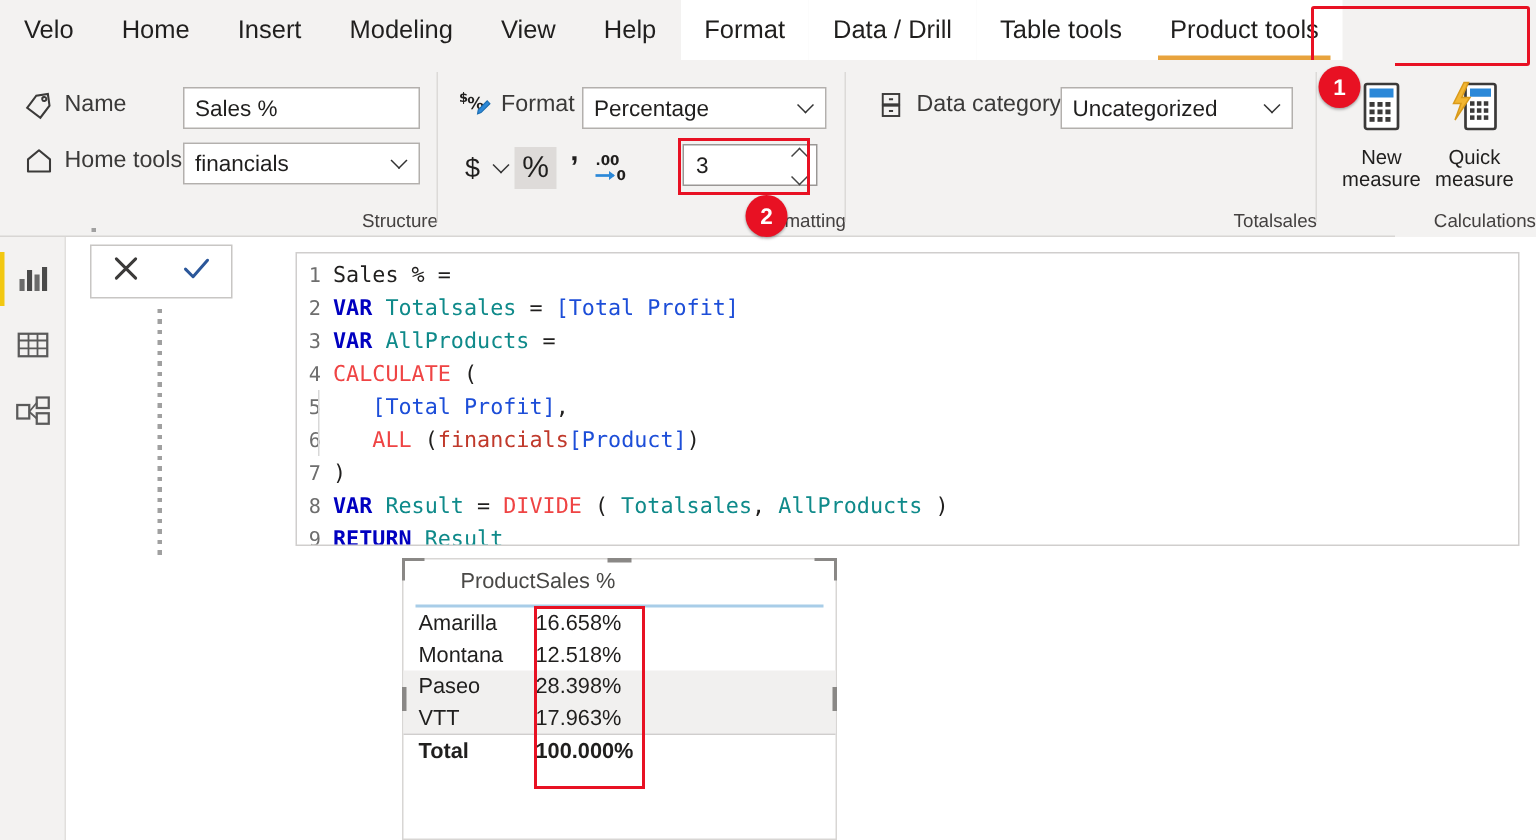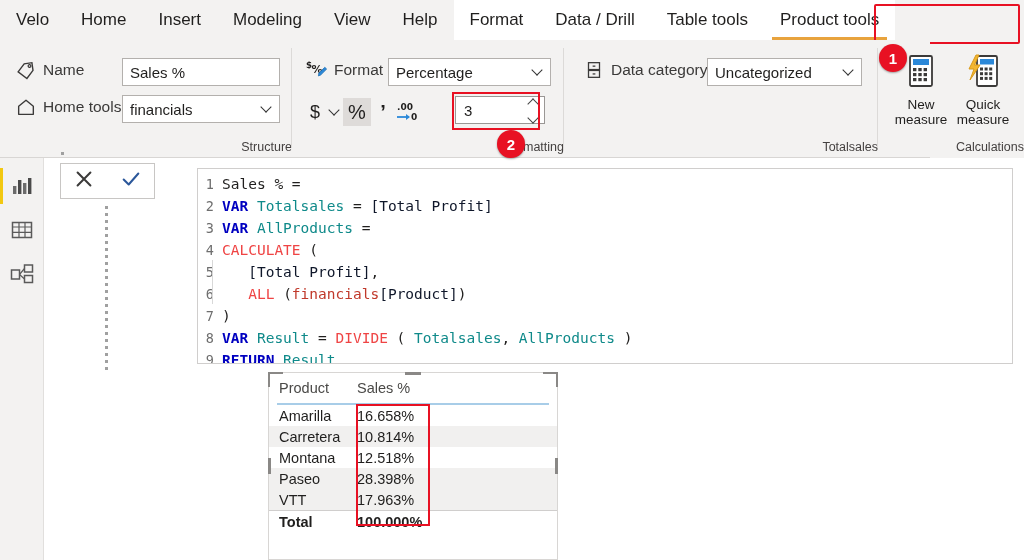--- a/index.html
+++ b/index.html
@@ -149,35 +149,35 @@
     font-size: 13.5px; margin-right: 8px;
   }
   .ind { position: relative; }
   .ind::before {
     content: ""; position: absolute; left: -10px; top: -4px;
     width: 1px; height: 22px; background: #d8d8d8;
   }
   .k { color: #0000c0; font-weight: bold; }   
   .f { color: #ef4444; }                       
   .v { color: #0f8a8a; }                       
-  .m { color: #0f172a; }                       
+  .m { color: #1d4ed8; }                       
   .t { color: #c0392b; }                       
   .p { color: #201f1e; }                       
 
   
   .visual {
     position: absolute; left: 268px; top: 372px; width: 290px; height: 188px;
     background: #ffffff; border: 1px solid #d8d6d4; box-sizing: border-box;
   }
   .vhdr {
     display: flex; height: 30px; align-items: center;
     font-size: 14.5px; color: #4a4947; padding-left: 10px;
     box-sizing: border-box;
   }
-  .vhdr .c1 { width: 78px; }
+  .vhdr .c1 { width: 78px; text-align: right; }
   .vhdr .c2 { width: 100px; }
   .vrule { height: 2px; background: #a8cde8; margin: 0 8px 0 8px; }
   .vrow {
     display: flex; height: 21px; align-items: center; padding-left: 10px;
     font-size: 14.5px; color: #201f1e; box-sizing: border-box;
   }
   .vrow.alt { background: #f1f0ef; }
   .vrow .c1 { width: 78px; }
   .vrow .c2 { width: 100px; }
   .vtotal {
@@ -465,24 +465,20 @@
     <div class="vhdr">
       <span class="c1">Product</span>
       <span class="c2">Sales %</span>
     </div>
     <div class="vrule"></div>
     <div id="tablerows">
         <div class="vrow">
           <span class="c1">Amarilla</span>
           <span class="c2">16.658%</span>
         </div>
-        <div class="vrow alt">
-          <span class="c1">Carretera</span>
-          <span class="c2">10.814%</span>
-        </div>
         <div class="vrow">
           <span class="c1">Montana</span>
           <span class="c2">12.518%</span>
         </div>
         <div class="vrow alt">
           <span class="c1">Paseo</span>
           <span class="c2">28.398%</span>
         </div>
         <div class="vrow alt">
           <span class="c1">VTT</span>

